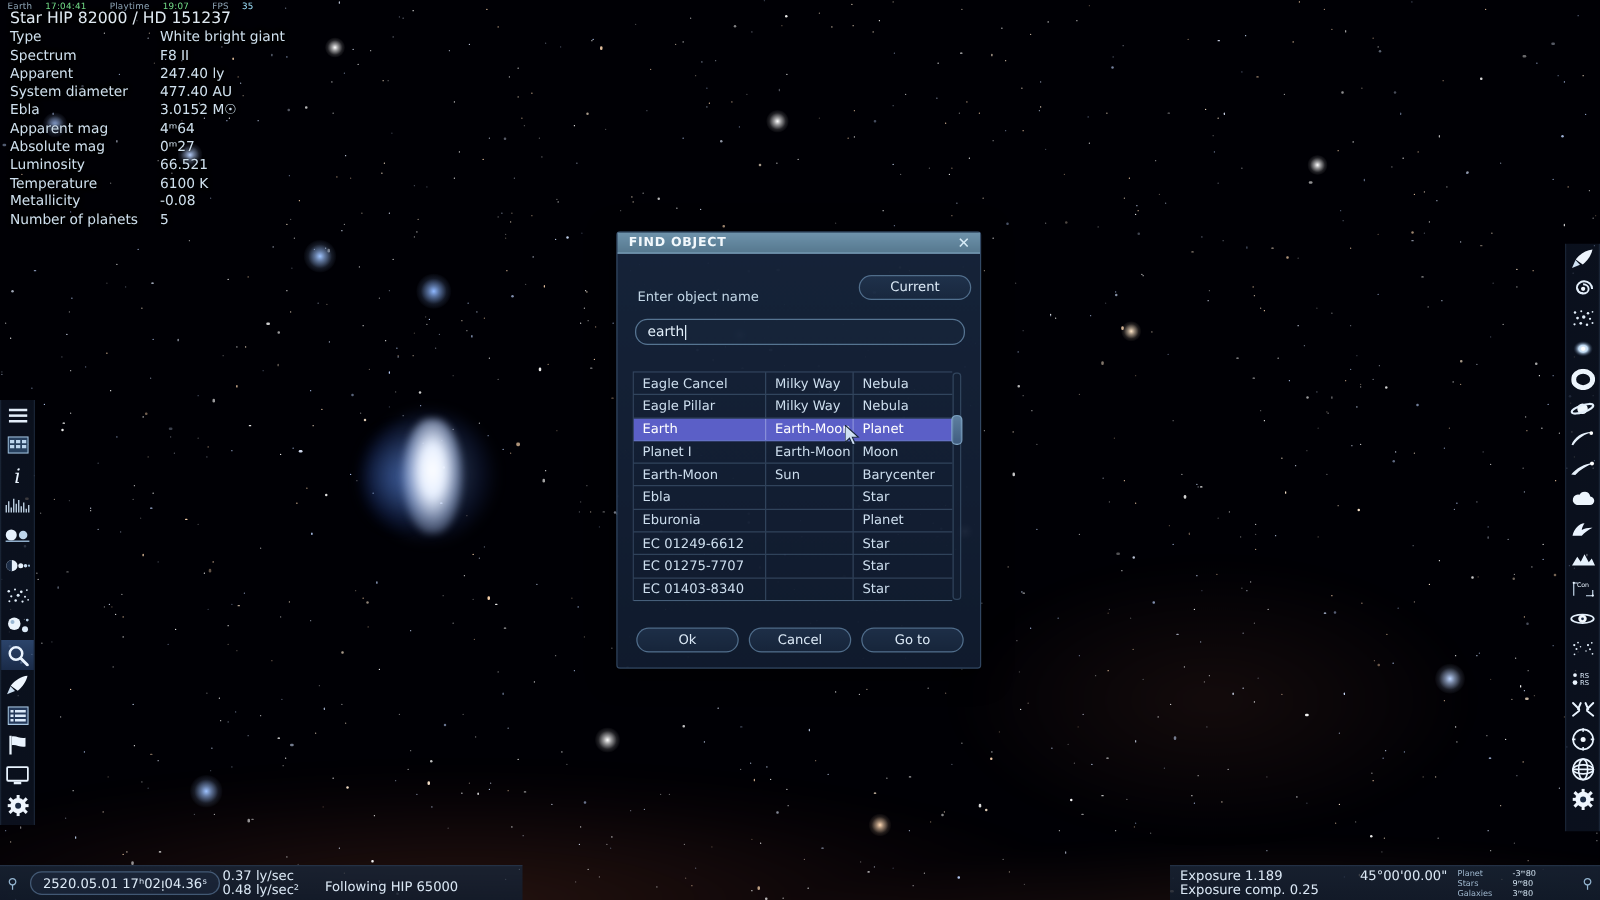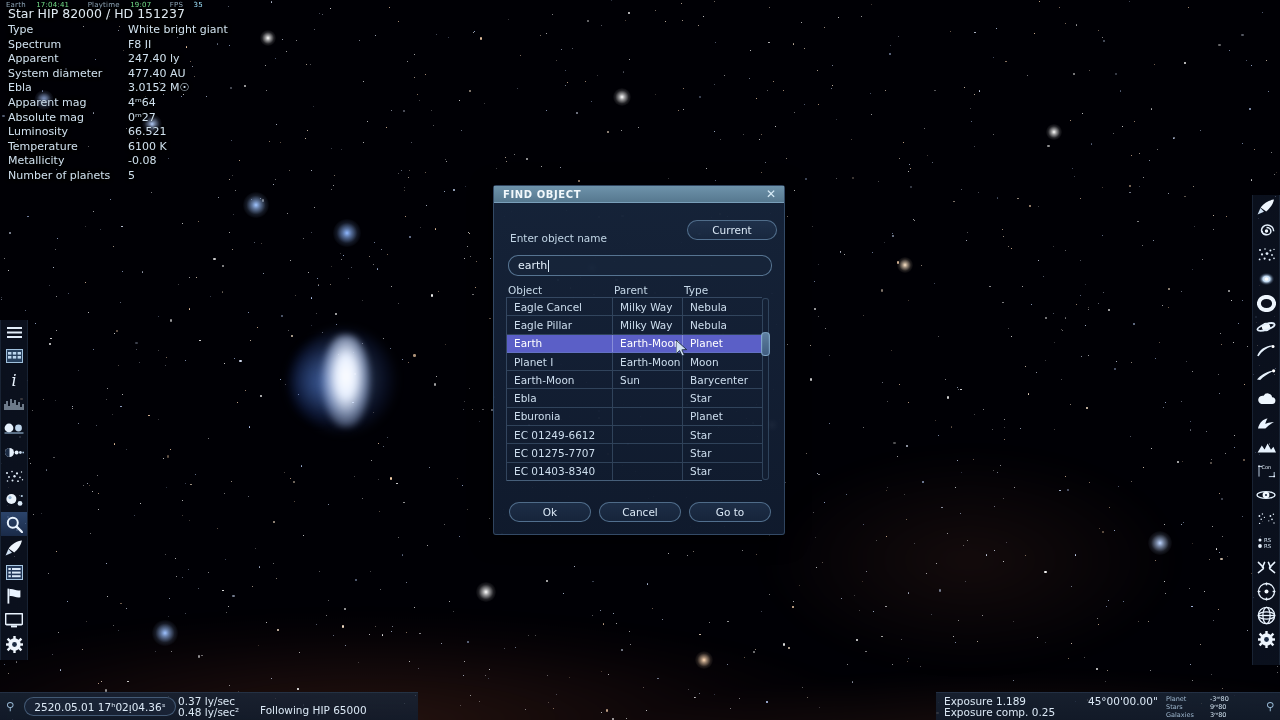--- a/index.html
+++ b/index.html
@@ -1804,25 +1804,20 @@
 
     <div class="btn btn-current">
       <span>Current</span>
     </div>
 
     <div class="search-box">
       <span>earth</span>
         <span class="caret"></span>
     </div>
 
-    <div class="hdr-row">
-      <span class="hc0">Object</span>
-      <span class="hc1">Parent</span>
-      <span class="hc2">Type</span>
-    </div>
 
     <div class="btn btn-ok">
       <span>Ok</span>
     </div>
     <div class="btn btn-cancel">
       <span>Cancel</span>
     </div>
     <div class="btn btn-goto">
       <span>Go to</span>
     </div>

